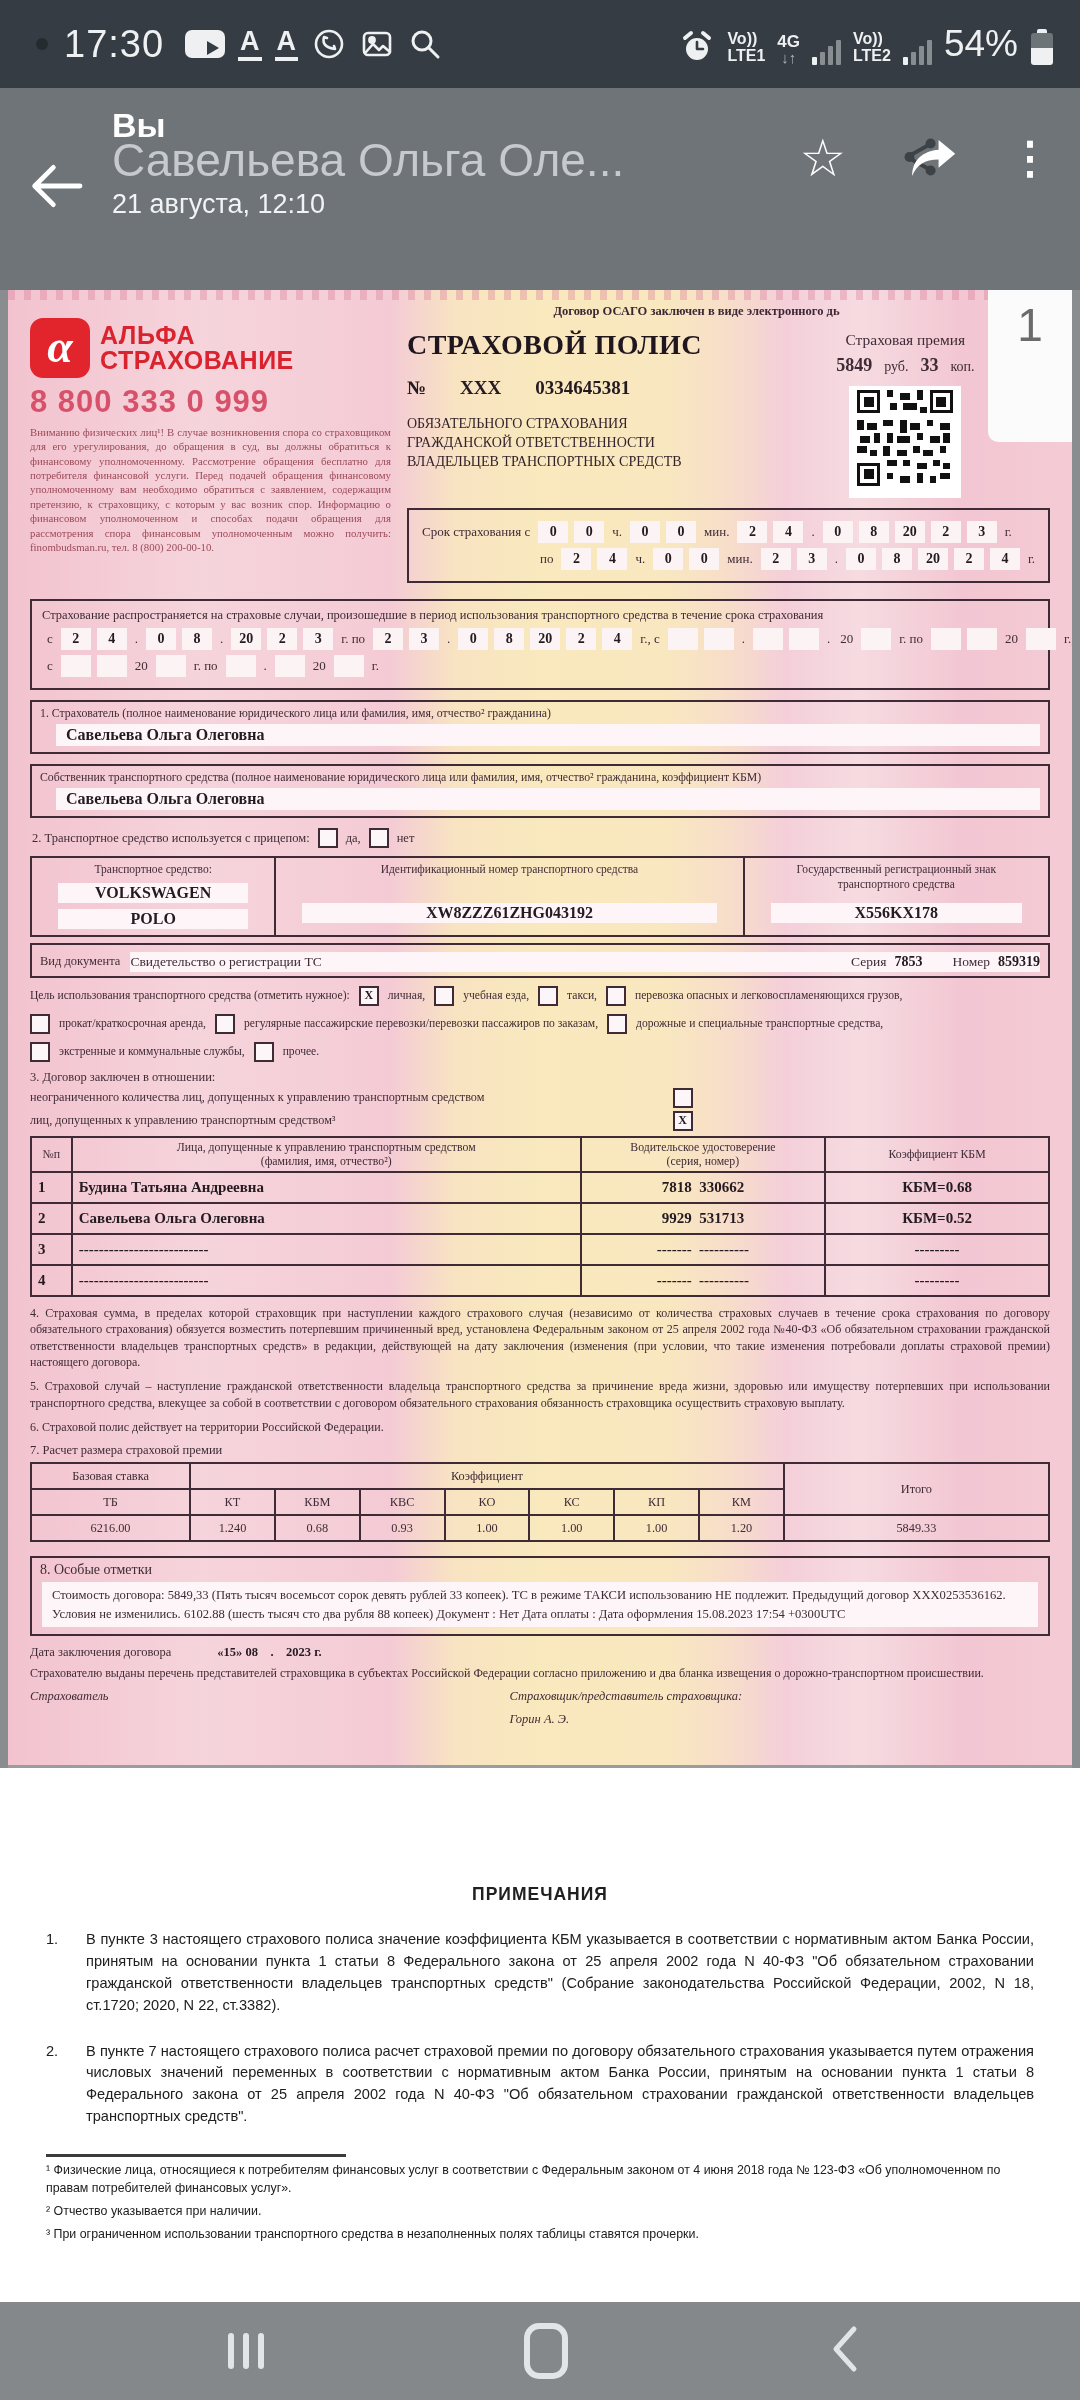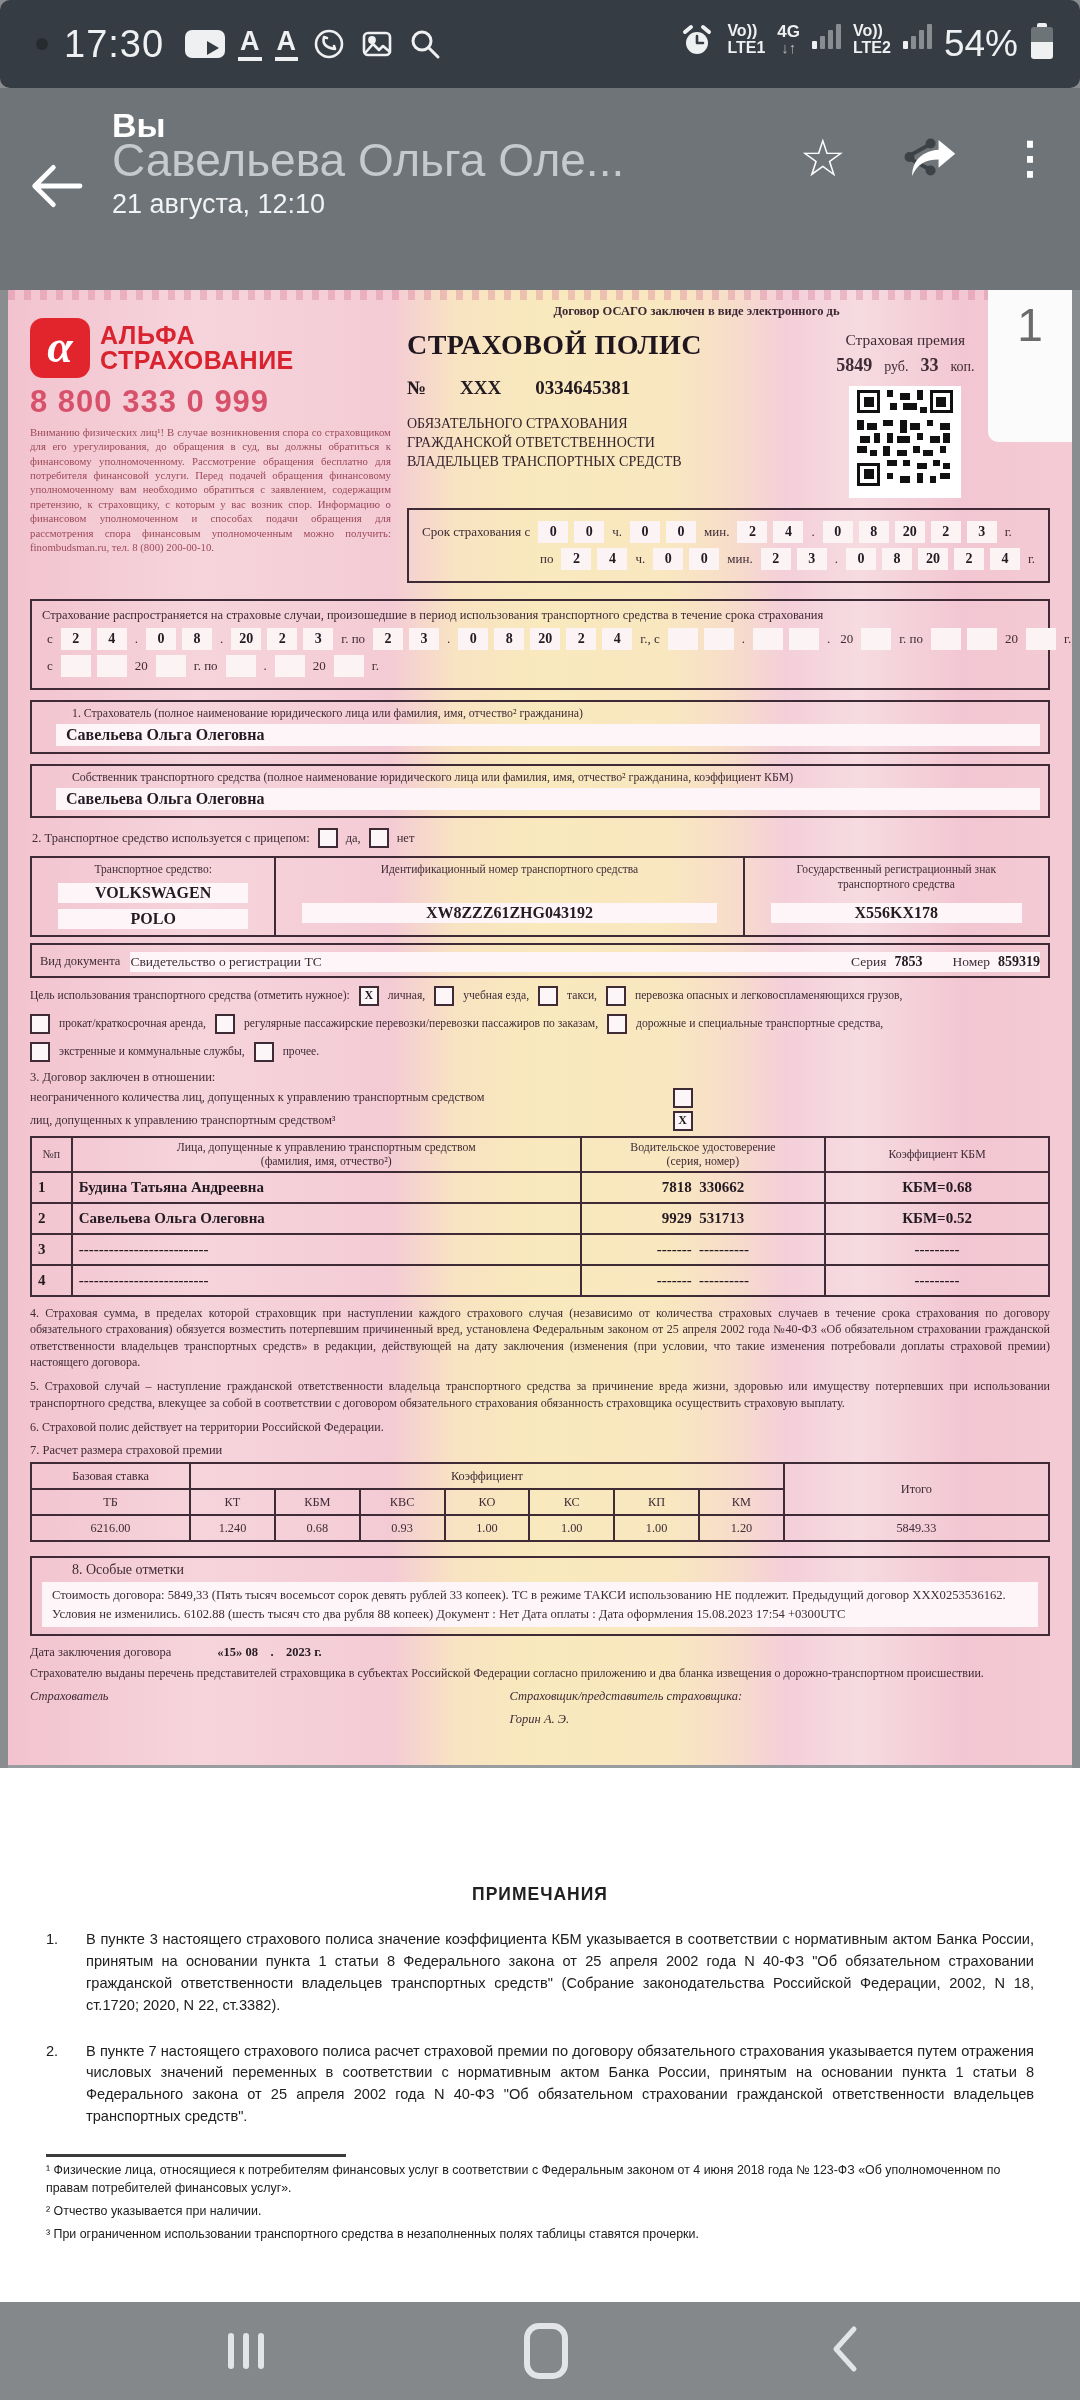--- a/index.html
+++ b/index.html
@@ -1,26 +1,26 @@
 <!DOCTYPE html>
 <html><head>
 <meta charset="utf-8">
 <style>
   html,body{margin:0;padding:0;}
   body{width:1080px;height:2400px;background:#8a8d90;font-family:"Liberation Sans",sans-serif;overflow:hidden;}
   
-  .sb{height:88px;background:#363c43;color:#eef0f1;display:flex;align-items:center;padding:0 26px;box-sizing:border-box;gap:13px;position:relative;border-radius:10px;}
+  .sb{height:88px;background:#363c43;color:#eef0f1;display:flex;align-items:center;padding:0 26px;box-sizing:border-box;gap:13px;position:relative;}
   .sb .cam{position:absolute;left:36px;top:38px;width:12px;height:12px;border-radius:50%;background:#262b30;}
   .sb .time{font-size:38px;margin-left:38px;margin-right:8px;letter-spacing:1px;}
   .ic{display:flex;align-items:center;justify-content:center;}
   .yt{width:40px;height:28px;background:#eef0f1;border-radius:7px;}
   .yt i{display:block;width:0;height:0;border-left:12px solid #363c43;border-top:7px solid transparent;border-bottom:7px solid transparent;margin:7px 0 0 15px;}
   .ai{font-weight:700;font-size:27px;color:#eef0f1;border-bottom:4px solid #eef0f1;line-height:1;padding:0 2px 2px;}
   .sbsvg{stroke:#eef0f1;fill:none;stroke-width:2.6;stroke-linecap:round;stroke-linejoin:round;}
-  .sb .right{margin-left:auto;display:flex;align-items:flex-start;gap:12px;}
+  .sb .right{margin-left:auto;display:flex;align-items:flex-end;gap:12px;}
   .net{font-size:16px;line-height:1.05;font-weight:700;text-align:left;}
   .g4{font-size:17px;line-height:1.0;font-weight:700;text-align:center;}
   .g4 .arr{font-size:15px;font-weight:400;color:#aeb3b7;}
   .bars{display:flex;align-items:flex-end;gap:3px;height:26px;}
   .bars span{width:5px;border-radius:1px;background:#eef0f1;}
   .bars .b1{height:8px;}.bars .b2{height:13px;opacity:.45;}.bars .b3{height:19px;opacity:.45;}.bars .b4{height:25px;opacity:.45;}
   .pct{font-size:37px;}
   .bat{width:24px;display:flex;flex-direction:column;align-items:center;}
   .bat .tip{width:10px;height:4px;background:#eef0f1;border-radius:2px 2px 0 0;}
   .bat .body{width:22px;height:32px;border-radius:3px;background:linear-gradient(to top,#eef0f1 52%,#6d7478 52%);}
@@ -64,21 +64,21 @@
   .prem-nums .u{font-weight:400;font-size:14px;}
   .qr{margin:10px auto 0;background:#fff;padding:4px;width:104px;height:104px;}
   .term{border:2px solid #3e2b36;margin-top:10px;padding:6px 8px;}
   .trow{display:flex;align-items:center;margin:5px 0;flex-wrap:nowrap;}
   .trow2{padding-left:118px;}
   .dcell{display:inline-block;min-width:26px;padding:0 2px;height:22px;background:#fcf3f5;margin:0 3px;text-align:center;font-weight:700;font-size:14px;line-height:22px;color:#241a22;}
   .dlbl{margin:0 5px;font-size:13px;white-space:pre;}
   .pbx{border:2px solid #3e2b36;margin-top:16px;padding:6px 10px;}
   .pintro{font-size:12.5px;line-height:1.3;}
   .sbx{border:2px solid #3e2b36;margin-top:10px;padding:4px 8px;}
-  .slabel{font-size:11.8px;margin-left:32px;}
+  .slabel{font-size:11.8px;}
   .sval{background:#fdf5f7;margin:3px 0 2px 16px;padding:2px 10px;font-size:16px;font-weight:700;color:#241a22;}
   .cb{display:inline-block;width:16px;height:16px;border:2px solid #3e2b36;background:#fdf6f8;font:700 12px/15px "Liberation Serif",serif;text-align:center;vertical-align:-3px;color:#241a22;flex:0 0 auto;}
   .inline-line{display:flex;align-items:center;gap:8px;font-size:12.5px;margin:10px 2px 8px;}
   table.vt{width:100%;border-collapse:collapse;margin-top:2px;}
   table.vt td{border:2px solid #3e2b36;vertical-align:top;padding:4px 18px;}
   .vh{font-size:11.5px;text-align:center;line-height:1.25;}
   .vvl{background:#fdf5f7;text-align:center;font-weight:700;font-size:16px;color:#241a22;margin:6px 8px 2px;padding:1px 0;}
   .passline{font-size:11.3px;margin-top:2px;}
   .docrow{display:flex;align-items:center;gap:10px;font-size:12.5px;margin-top:3px;}
   .wfstrip{flex:1;background:#fdf5f7;padding:2px 0;display:flex;align-items:baseline;font-size:13.5px;}

